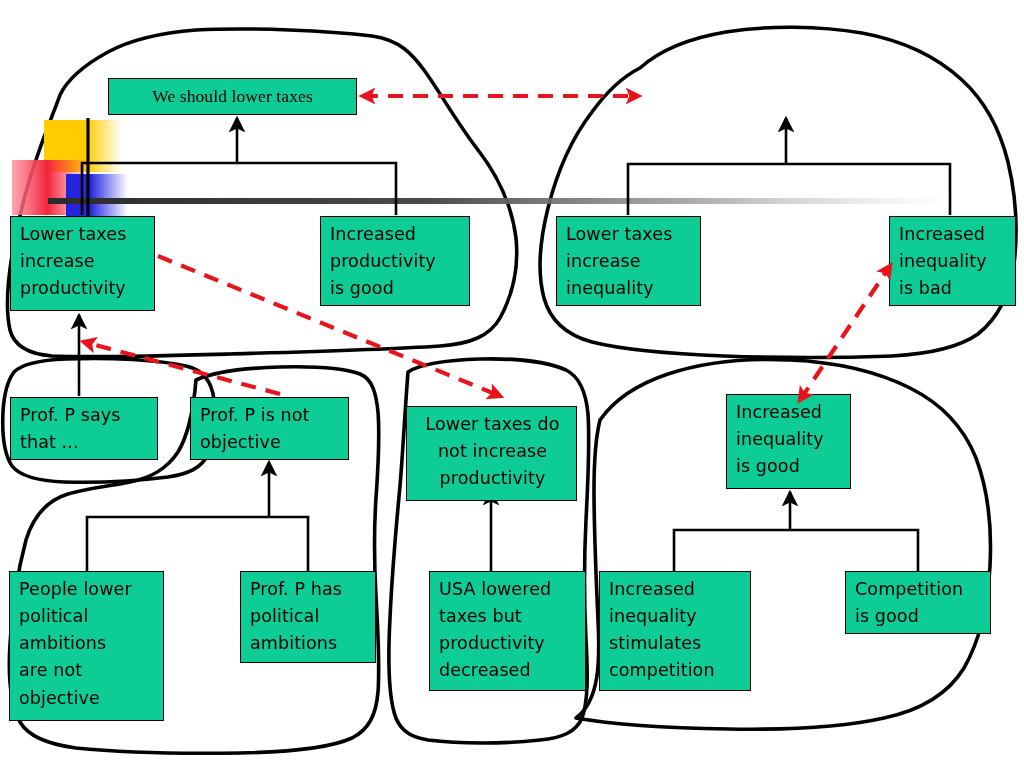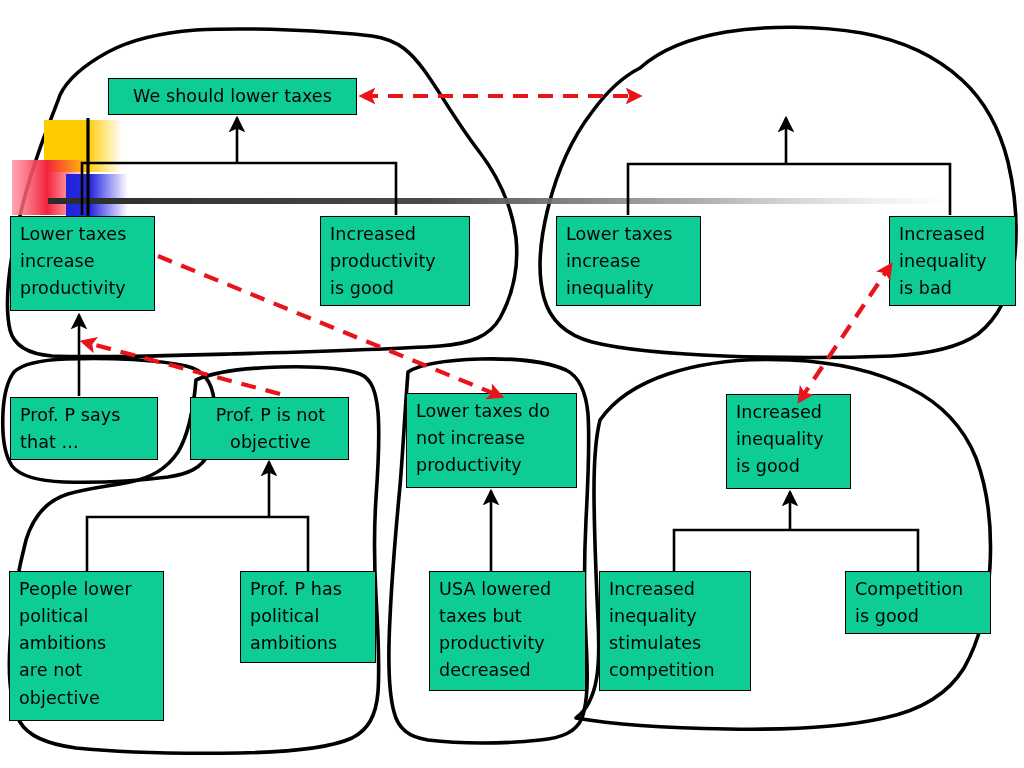--- a/index.html
+++ b/index.html
@@ -43,20 +43,21 @@
     padding: 4px 7px 4px 9px;
     white-space: pre-line;
     letter-spacing: 0.1px;
   }
   .node.centered {
     display: flex;
     align-items: center;
     justify-content: center;
     padding: 0 10px;
     white-space: nowrap;
+    font-family: Liberation Serif, serif;
   }
   .blob-path {
     fill: none;
     stroke: #000000;
     stroke-width: 3.6;
     stroke-linecap: round;
     stroke-linejoin: round;
   }
   .conn {
     fill: none;
@@ -230,24 +231,24 @@
 increase
 inequality</div>
 
     <div class="node" style="left:889px; top:216px; width:127px; height:90px;">Increased
 inequality
 is bad</div>
 
     <div class="node" style="left:10px; top:397px; width:148px; height:63px;">Prof. P says
 that ...</div>
 
-    <div class="node" style="left:190px; top:397px; width:159px; height:63px;text-align:center;">Prof. P is not
+    <div class="node" style="left:190px; top:397px; width:159px; height:63px;">Prof. P is not
 objective</div>
 
-    <div class="node" style="left:406px; top:393px; width:171px; height:95px;">Lower taxes do
+    <div class="node" style="left:406px; top:406px; width:171px; height:95px;text-align:center;">Lower taxes do
 not increase
 productivity</div>
 
     <div class="node" style="left:726px; top:394px; width:125px; height:95px;">Increased
 inequality
 is good</div>
 
     <div class="node" style="left:9px; top:571px; width:155px; height:150px;">People lower
 political
 ambitions

